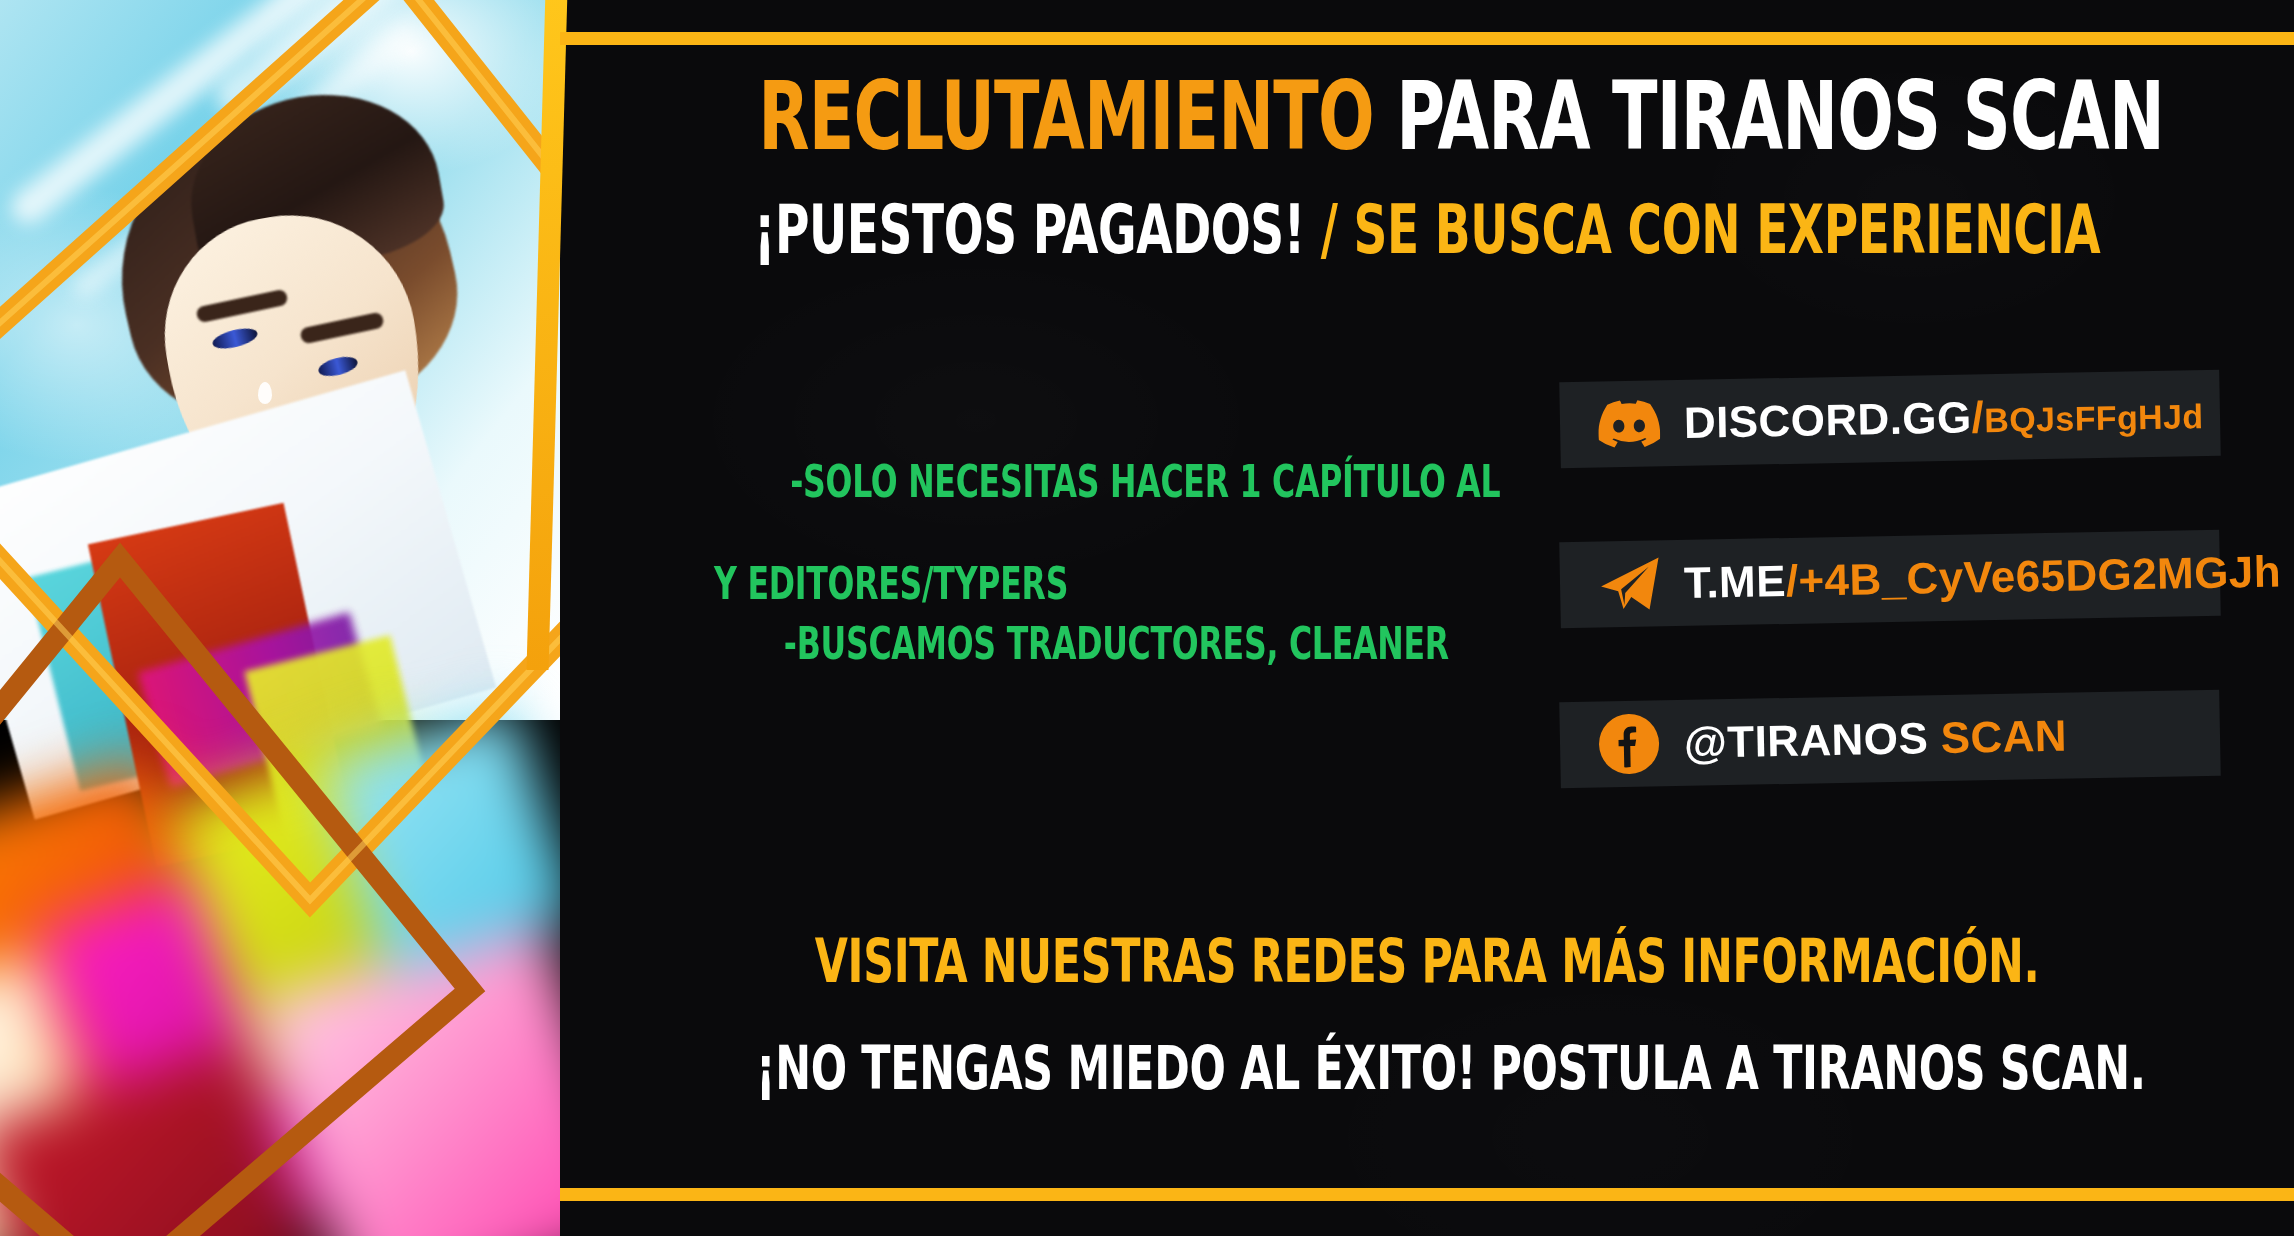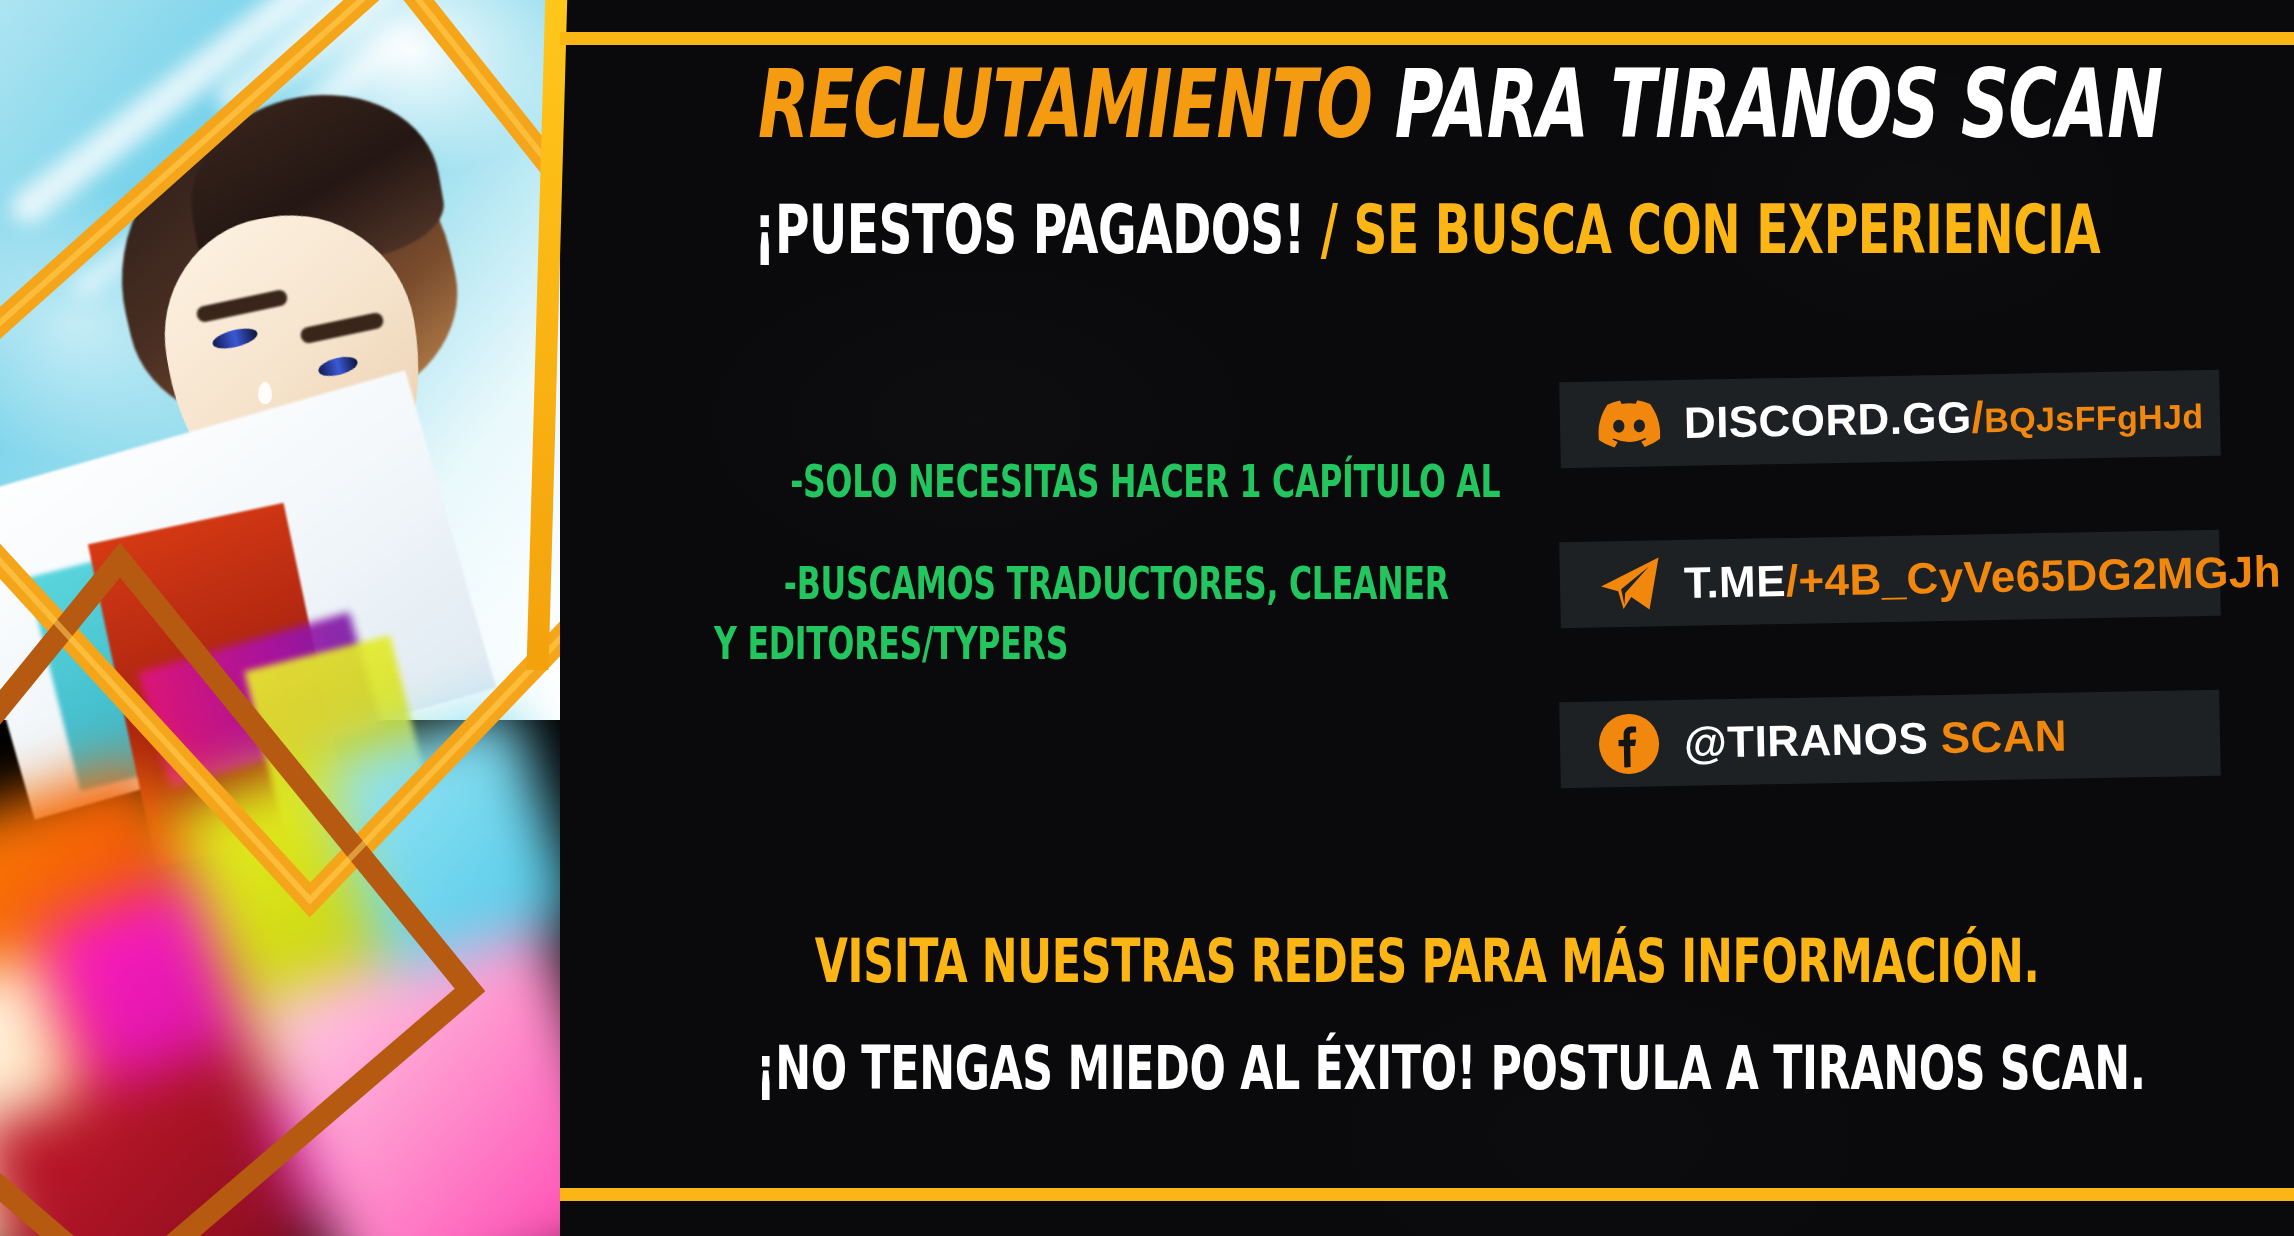--- a/index.html
+++ b/index.html
@@ -54,22 +54,22 @@
       radial-gradient(ellipse 420px 260px at 78% 16%, rgba(255,255,255,.03), rgba(255,255,255,0) 70%),
       radial-gradient(ellipse 600px 340px at 60% 92%, rgba(255,255,255,.025), rgba(255,255,255,0) 72%);}
 
   .gold-rule{position:absolute;background:#fbb515;}
   .gold-vert{position:absolute;background:linear-gradient(180deg,#ffc71b,#f4a10c);}
 
   
   .cond{font-family:"Liberation Sans Narrow","DejaVu Sans Condensed","Liberation Sans",sans-serif;
         font-weight:700;font-stretch:condensed;transform:scaleX(.78);transform-origin:center center;white-space:nowrap;}
 
-  .title{position:absolute;left:560px;top:56px;width:1734px;text-align:center;
-    font-size:95px;line-height:1.02;letter-spacing:-1px;font-style:italic;}
+  .title{position:absolute;left:560px;top:68px;width:1734px;text-align:center;
+    font-size:95px;line-height:1.02;letter-spacing:-1px;}
   .title .orange{color:#f59b12;}
   .title .white{color:#ffffff;}
 
   .subtitle{position:absolute;left:560px;top:196px;width:1734px;text-align:center;
     font-size:67px;line-height:1.02;letter-spacing:-.5px;}
   .subtitle .white{color:#ffffff;}
   .subtitle .gold{color:#fbb515;}
 
   .bullets{position:absolute;left:690px;top:452px;width:840px;color:#22c55e;text-align:center;}
   .bline{font-size:45px;line-height:1.33;letter-spacing:-.3px;}
@@ -156,25 +156,25 @@
       <span class="white">¡PUESTOS PAGADOS! </span>
       <span class="gold">/ SE BUSCA CON EXPERIENCIA</span>
     </span>
   </div>
 
   <div class="bullets">
     <div class="bline">
       <span class="cond" style="display:inline-block;">-SOLO NECESITAS HACER 1 CAPÍTULO AL</span>
     </div>
     <div class="bgap"></div>
+    <div class="bline" style="text-align:left;padding-left:24px;">
+      <span class="cond" style="display:inline-block;transform-origin:left center;">Y EDITORES/TYPERS</span>
+    </div>
     <div class="bline">
       <span class="cond" style="display:inline-block;">-BUSCAMOS TRADUCTORES, CLEANER</span>
-    </div>
-    <div class="bline" style="text-align:left;padding-left:24px;">
-      <span class="cond" style="display:inline-block;transform-origin:left center;">Y EDITORES/TYPERS</span>
     </div>
   </div>
 
   <div class="cards">
 
     <div class="card">
       <span class="ic">
         <svg width="62" height="48" viewBox="0 0 71 55">
             <path fill="#f2870d" d="M60.1 4.9A58.5 58.5 0 0 0 45.6.5c-.6 1.1-1.4 2.6-1.9 3.8a54.3 54.3 0 0 0-16.3 0C26.9 3 26.1 1.6 25.5.5A58.3 58.3 0 0 0 11 4.9C1.8 18.6-.7 32 .5 45.1a58.9 58.9 0 0 0 17.8 9 44.9 44.9 0 0 0 3.8-6.2 38.2 38.2 0 0 1-6-2.9l1.5-1.2a42 42 0 0 0 36 0l1.5 1.2a38 38 0 0 1-6 2.9 44 44 0 0 0 3.8 6.2 58.7 58.7 0 0 0 17.8-9c1.5-15.2-2.5-28.4-10.6-40.2ZM23.7 37.1c-3.5 0-6.4-3.3-6.4-7.3s2.8-7.3 6.4-7.3c3.6 0 6.5 3.3 6.4 7.3 0 4-2.8 7.3-6.4 7.3Zm23.6 0c-3.5 0-6.4-3.3-6.4-7.3s2.8-7.3 6.4-7.3c3.6 0 6.5 3.3 6.4 7.3 0 4-2.8 7.3-6.4 7.3Z"></path>
           </svg>

